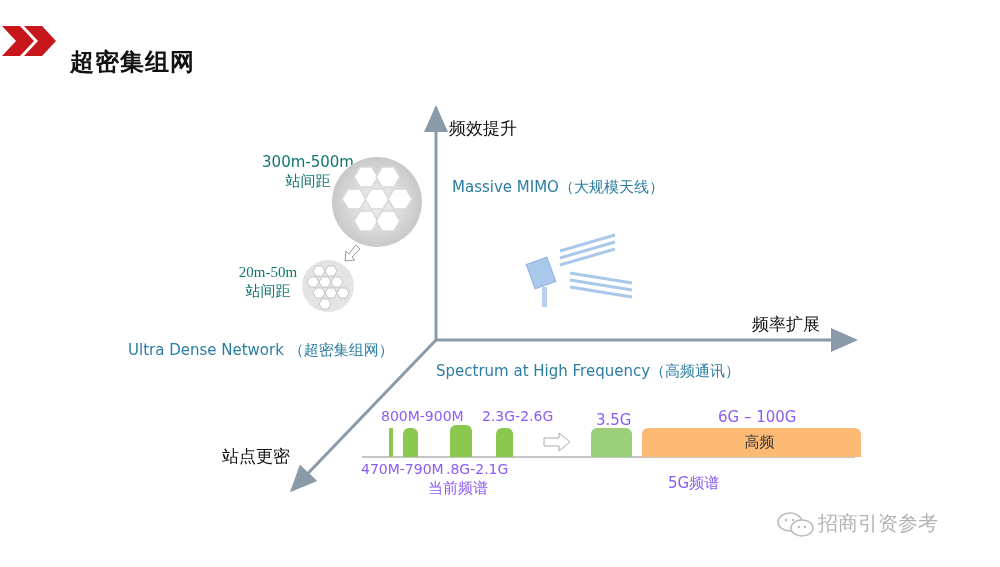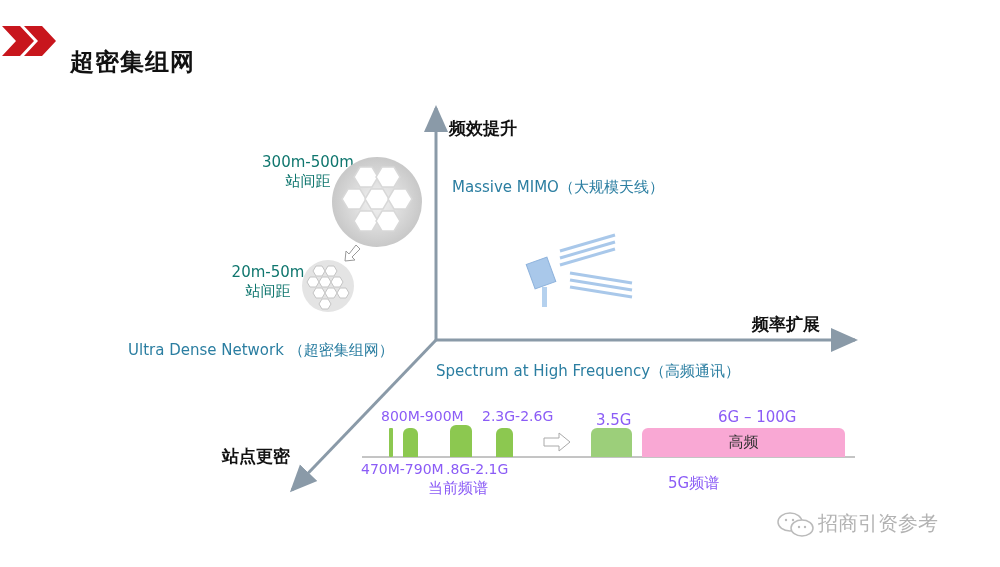--- a/index.html
+++ b/index.html
@@ -8,30 +8,30 @@
       background: #ffffff;
       font-family: "DejaVu Sans", sans-serif;
     }
     .abs { position: absolute; }
     .title {
       left: 70px; top: 26px; font-size: 24px; font-weight: bold; color: #111;
       letter-spacing: 1px;
       margin-top: 20px;
     }
     .chev { left: 0; top: 26px; width: 60px; height: 30px; }
-    .axis-label { font-size: 17px; font-weight: bold; color: #111; }
+    .axis-label { font-size: 17px; font-weight: normal; color: #111; }
     .blue-label { font-size: 15px; font-weight: normal; color: #2b7ea1; white-space: nowrap; }
     .small { font-size: 14px; color: #8b5cf6; white-space: nowrap; }
     .cell-label { font-size: 15px; color: #0f766e; text-align: center; line-height: 19px; }
     .band {
       position: absolute; border-radius: 6px 6px 0 0;
     }
     .green { background: #8cc850; }
     .green-dim { background: #9ccf7a; }
-    .salmon { background: #f9a8d4; }
+    .salmon { background: #fdba74; padding-left: 16px; }
     .watermark { font-size: 20px; color: #b3b3b3; white-space: nowrap; }
   </style>
 </head>
 <body>
 
 <svg class="abs chev" viewBox="0 0 60 30">
   <polygon points="2,0 20,0 34,15 20,30 2,30 16,15" fill="#c8161d"></polygon>
   <polygon points="24,0 42,0 56,15 42,30 24,30 38,15" fill="#c8161d"></polygon>
 </svg>
 <div class="abs title">超密集组网</div>
@@ -78,21 +78,21 @@
     <polygon points="18,34 30,34 36,44 30,54 18,54 12,44"></polygon>
     <polygon points="41,34 53,34 59,44 53,54 41,54 35,44"></polygon>
     <polygon points="64,34 76,34 82,44 76,54 64,54 58,44"></polygon>
     <polygon points="30,56 42,56 48,66 42,76 30,76 24,66"></polygon>
     <polygon points="52,56 64,56 70,66 64,76 52,76 46,66"></polygon>
   </g>
 </svg>
 <svg class="abs" style="left:340px;top:243px;width:22px;height:22px;" viewBox="0 0 22 22">
   <path d="M16,2 L20,6 L12,14 L15,17 L5,18 L6,8 L9,11 Z" fill="#fff" stroke="#999" stroke-width="1"></path>
 </svg>
-<div class="abs cell-label" style="left:228px;top:263px;width:80px;">
+<div class="abs cell-label" style="left:228px;top:263px;width:80px;font-family:Liberation Serif, serif;">
   <div>20m-50m</div>
   <div>站间距</div>
 </div>
 <svg class="abs" style="left:300px;top:258px;width:56px;height:56px;" viewBox="0 0 56 56">
   <circle cx="28" cy="28" r="26" fill="#e4e4e4"></circle>
   <g fill="#ffffff" stroke="#c4c4c4" stroke-width="1">
     <polygon points="16,8 22,8 25,13 22,18 16,18 13,13"></polygon>
     <polygon points="28,8 34,8 37,13 34,18 28,18 25,13"></polygon>
     <polygon points="10,19 16,19 19,24 16,29 10,29 7,24"></polygon>
     <polygon points="22,19 28,19 31,24 28,29 22,29 19,24"></polygon>

